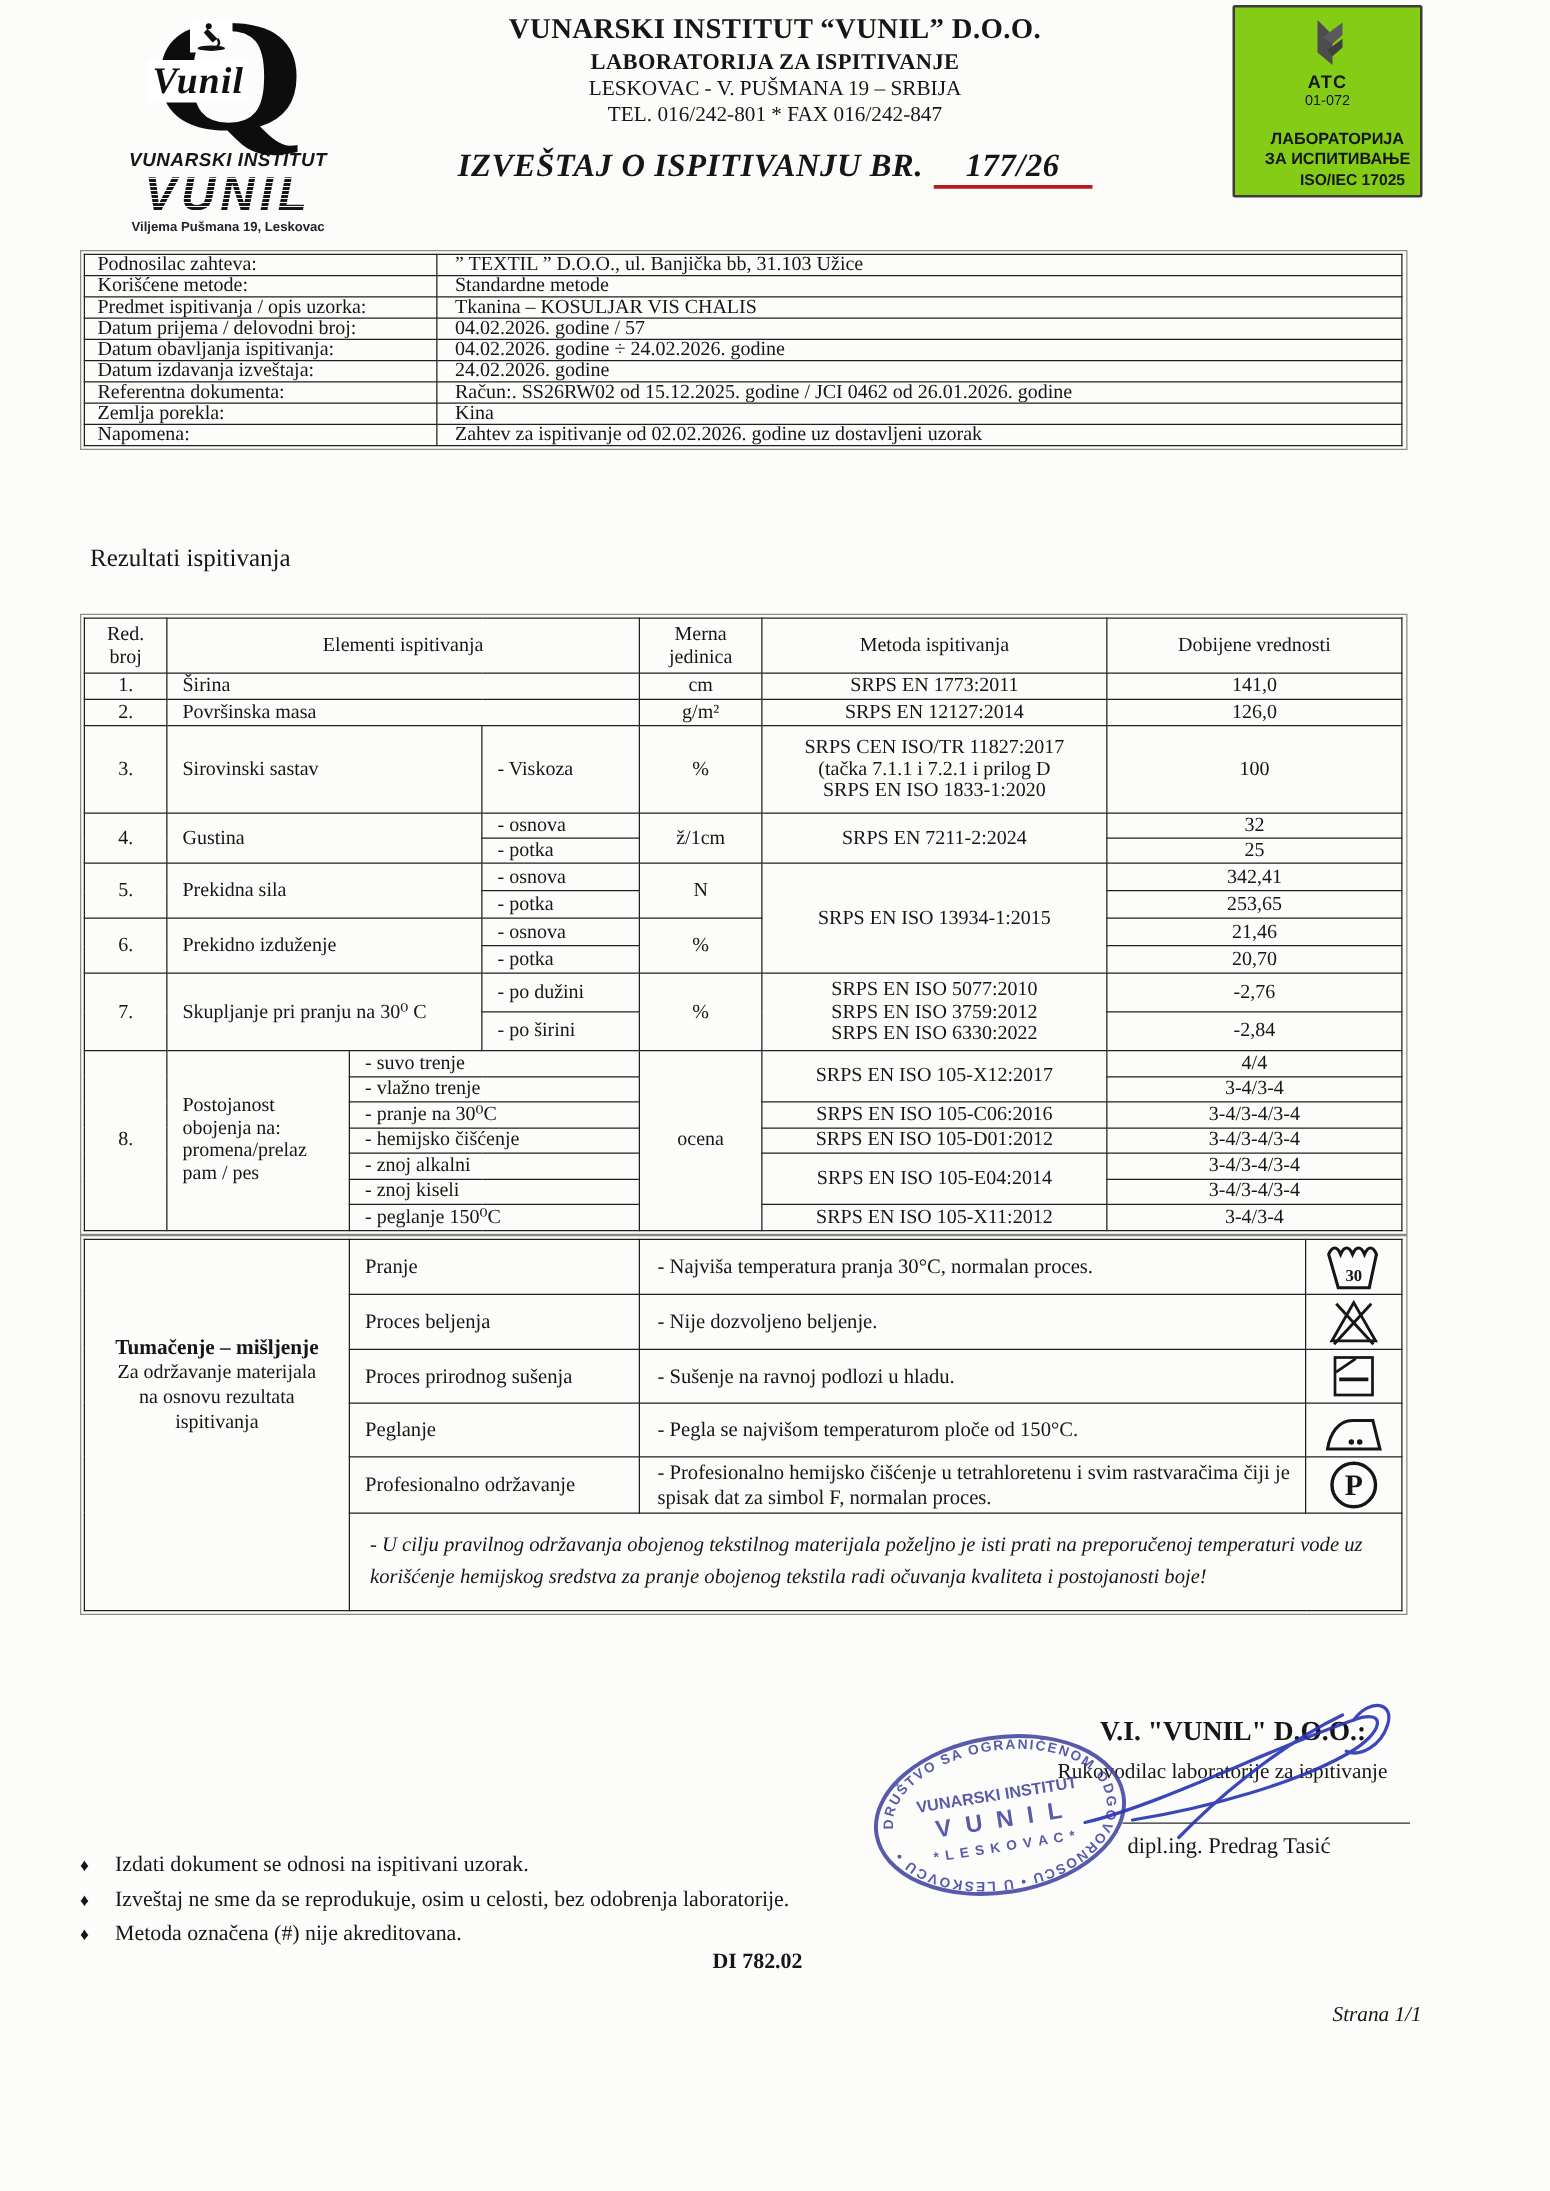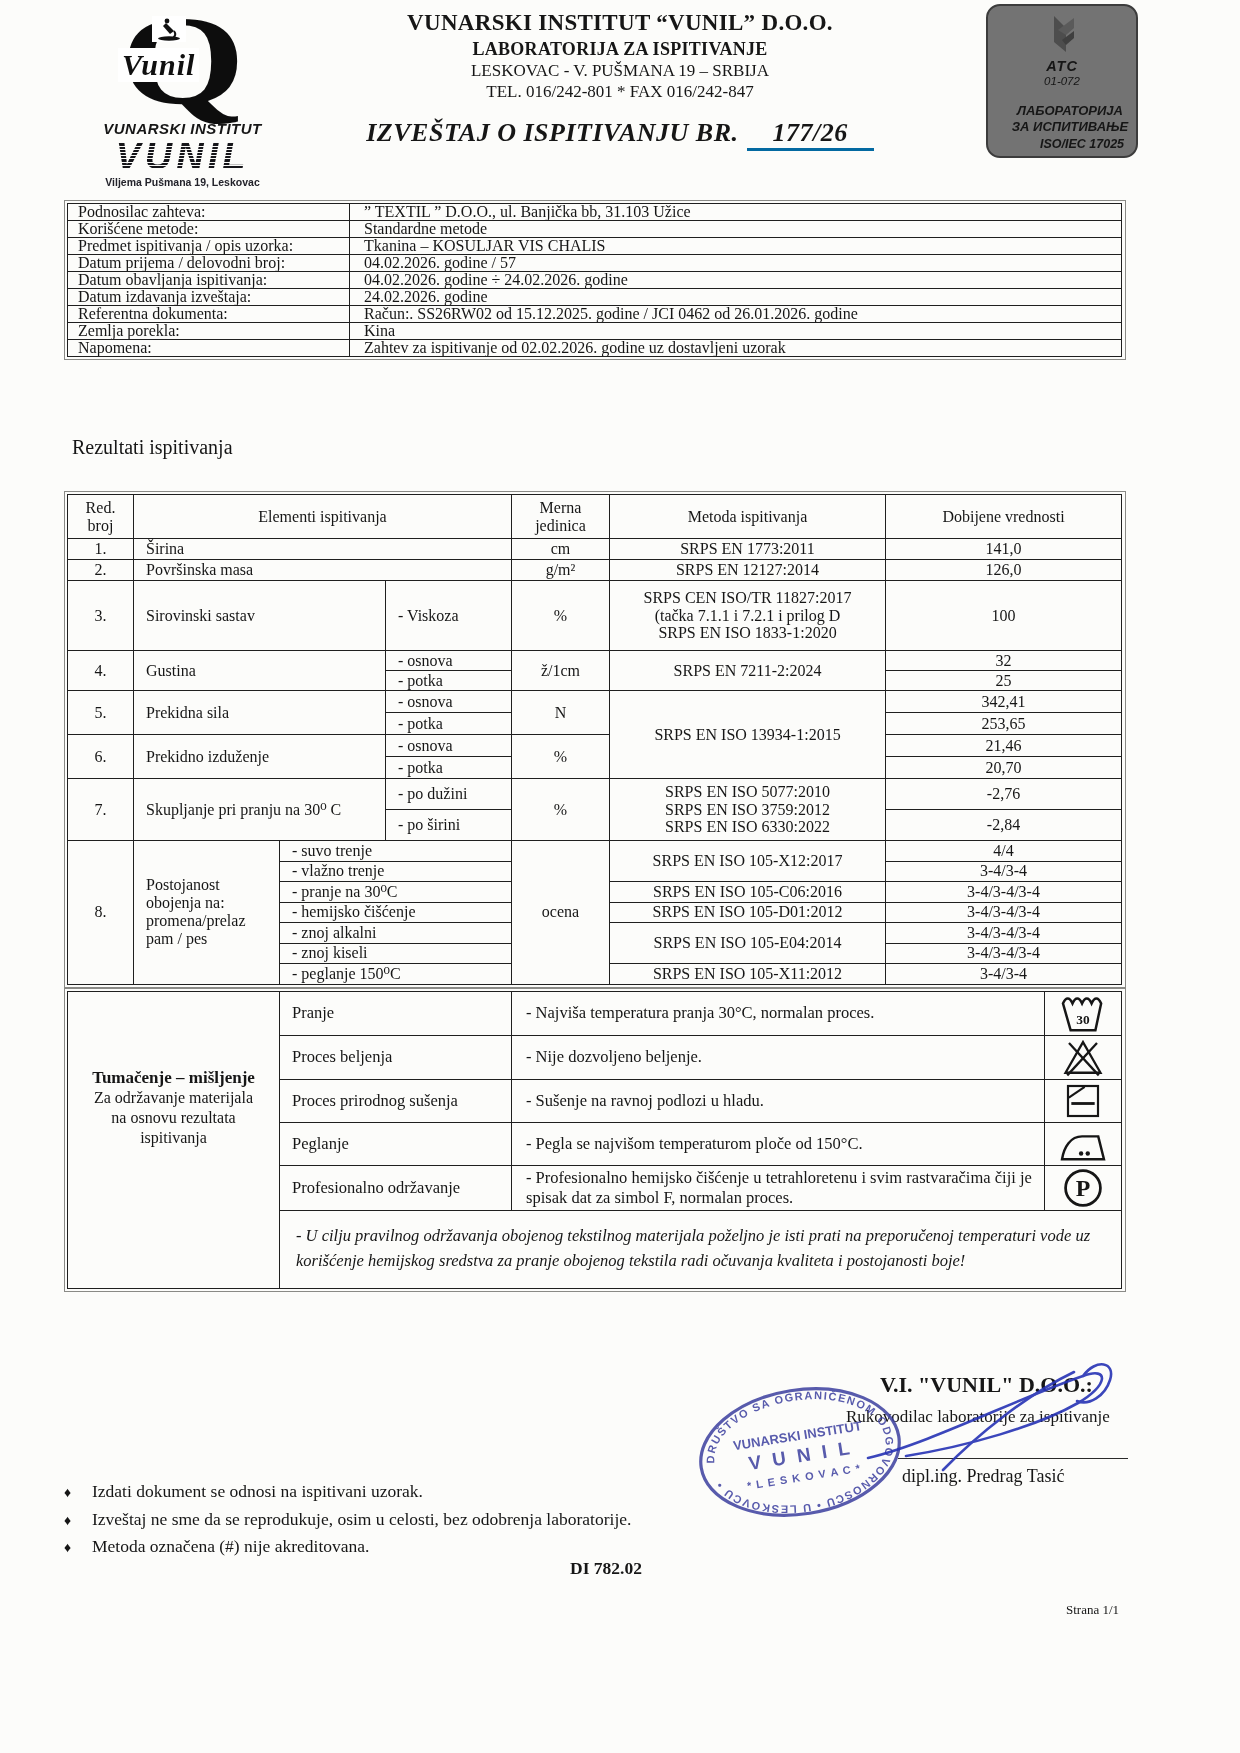--- a/index.html
+++ b/index.html
@@ -20,24 +20,24 @@
               font-size:38px;line-height:1;letter-spacing:4px;
               background:repeating-linear-gradient(to bottom,#16161a 0 2.2px,#fbfbf9 2.2px 3.2px);
               -webkit-background-clip:text;background-clip:text;color:transparent;}
   .logo-addr{font-family:"Liberation Sans","DejaVu Sans",sans-serif;font-weight:bold;font-size:10.5px;
              color:#23232b;margin-top:1px;}
   .hdr-center{position:absolute;left:300px;top:10px;width:640px;text-align:center;}
   .org{font-size:23px;font-weight:bold;letter-spacing:0.3px;}
   .lab{font-size:18px;font-weight:bold;margin-top:3px;letter-spacing:0.3px;}
   .addr,.tel{font-size:17px;margin-top:1px;}
   .report-line{margin-top:16px;font-size:26px;font-weight:bold;font-style:italic;letter-spacing:0.5px;}
-  .rpt-no{border-bottom:3px solid #0369a1;padding:0 26px 1px 26px;margin-left:8px;}
+  .rpt-no{border-bottom:3px solid #b91c1c;padding:0 26px 1px 26px;margin-left:8px;}
   .badge{position:absolute;left:986px;top:4px;width:148px;height:150px;border:2px solid #3c3c3c;
-         border-radius:14px;text-align:center;font-family:"Liberation Sans","DejaVu Sans",sans-serif;
-         background:#737373;font-style:italic;}
+         border-radius:2px;text-align:center;font-family:"Liberation Sans","DejaVu Sans",sans-serif;
+         background:#84cc16;}
   .badge-name{font-size:14.5px;font-weight:bold;letter-spacing:1px;margin-top:0px;}
   .badge-num{font-size:11.5px;margin-top:1px;}
   .badge-lab{font-size:13px;font-weight:bold;margin-top:16px;line-height:1.25;white-space:pre-line;padding-left:16px;}
   .badge-iso{font-size:12.5px;font-weight:bold;margin-top:1px;padding-left:40px;}
   
   .dbl{border:1.5px solid #8a8a86;padding:2px;background:#fcfcfa;box-sizing:border-box;width:1062px;}
   table{border-collapse:collapse;table-layout:fixed;width:1054px;}
   td,th{border:1.6px solid #1f1f1f;padding:0 6px;font-weight:normal;overflow:hidden;}
   .info-wrap{margin:24px 0 0 64px;}
   .info td{font-size:16px;height:16px;line-height:1.0;}
@@ -62,21 +62,21 @@
   .note-cell{font-style:italic;font-size:16.5px;line-height:1.5;padding:6px 16px;vertical-align:middle;}
   
   .abs{position:absolute;}
   .f-company{left:880px;top:1372px;font-size:22px;font-weight:bold;}
   .f-role{left:846px;top:1407px;font-size:17px;}
   .f-line{left:898px;top:1458px;width:230px;border-top:1.5px solid #2a2a2a;height:0;}
   .f-signer{left:902px;top:1466px;font-size:18px;}
   .bullets{left:64px;top:1478px;font-size:17.5px;line-height:1.58;}
   .diamond{display:inline-block;width:28px;font-size:14px;}
   .f-code{left:570px;top:1558px;font-size:17.5px;font-weight:bold;}
-  .f-page{left:1066px;top:1602px;font-size:13px;}
+  .f-page{left:1066px;top:1602px;font-size:17px;font-style:italic;}
   .stamp-svg{left:692px;top:1384px;}
   .sig-svg{left:848px;top:1356px;}
   svg{display:block;}
   .sym{stroke:#161616;fill:none;stroke-width:2.6;}
 </style>
 </head>
 <body>
 
 <div class="page">
 

